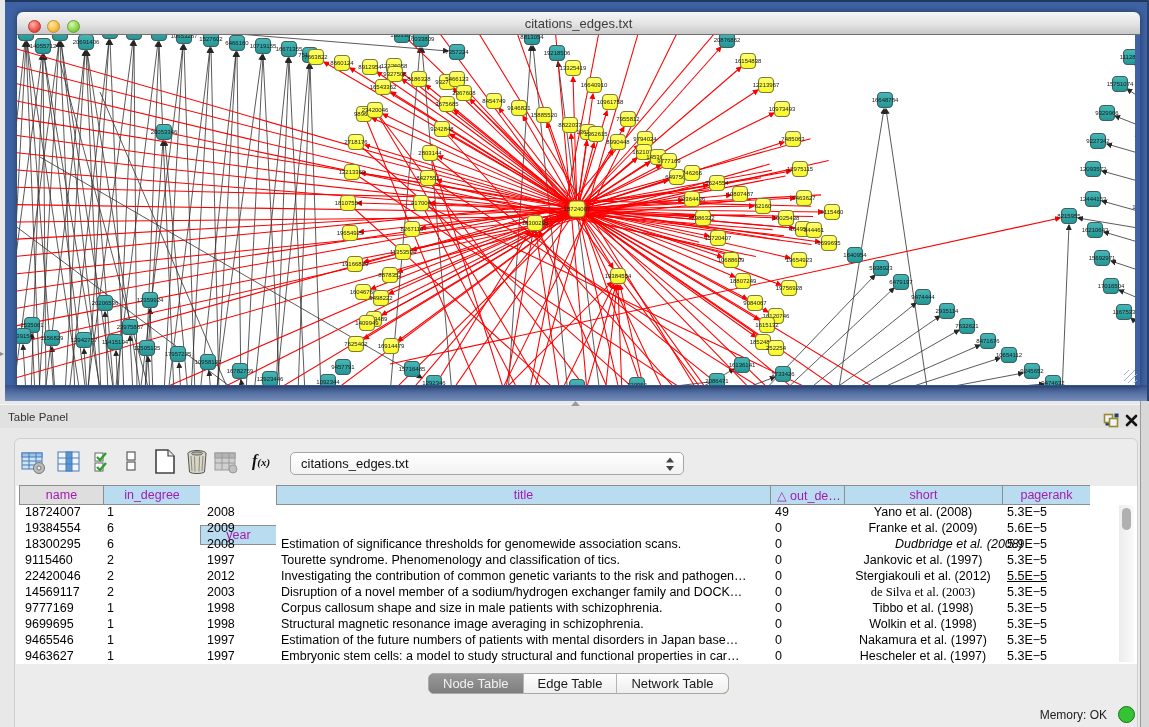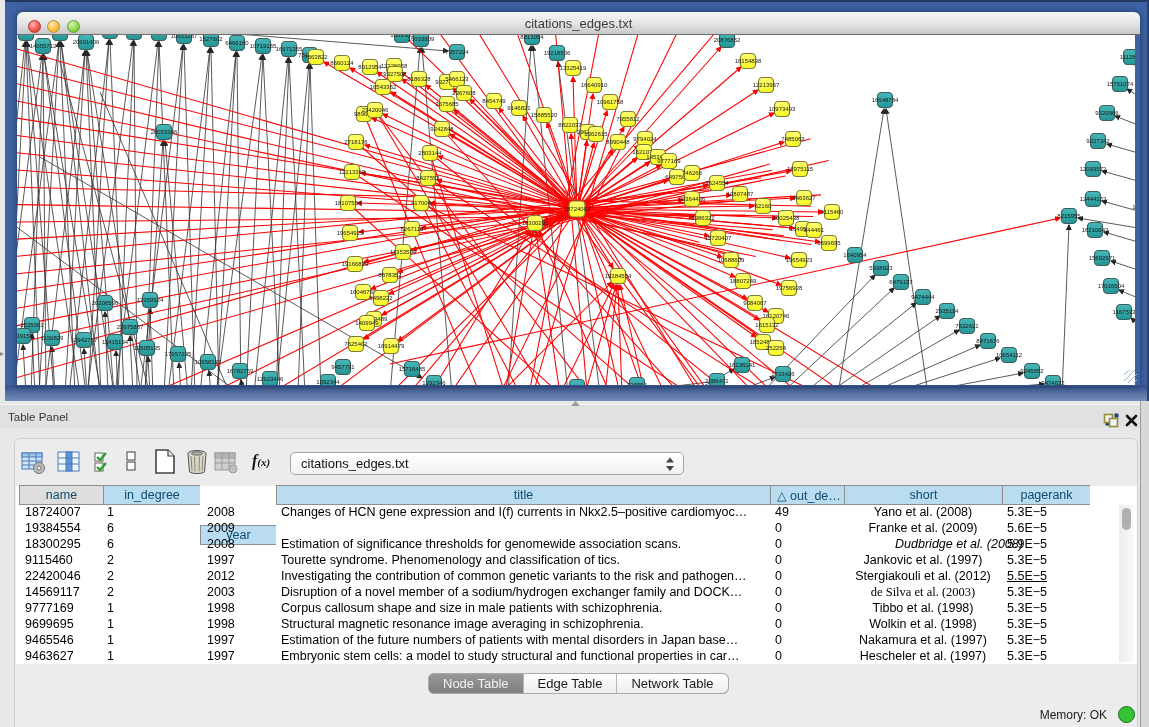--- a/index.html
+++ b/index.html
@@ -11,21 +11,21 @@
 #grip { position:absolute; right:3px; bottom:3px; width:13px; height:13px;
   background:repeating-linear-gradient(135deg,transparent 0 3px,#9db0d0 3px 4.2px); }
 #tpanel { position:absolute; left:0; top:401px; width:1149px; height:326px; background:#e8e8e8;padding-left:32px; }
 #tph { position:absolute; left:0; top:3px; width:1141px; height:24px; background:#e1e1e1; border-top:1px solid #f6f6f6; }
 #tph .t { position:absolute; left:8px; top:6px; font-size:11.5px; color:#333; }
 #container { position:absolute; left:14px; top:37px; width:1124px; height:627px; background:#ececec; border:1px solid #cfcfcf; border-radius:6px; }
 #toolbar { position:absolute; left:0; top:0; width:100%; height:44px; }
 #combo { position:absolute; left:275px; top:13px; width:394px; height:23px; background:linear-gradient(#fff,#f2f2f2); border:1px solid #a6a6a6; border-radius:5px; font-size:13px; color:#111; padding:3px 0 0 10px; }
 #tablebg { position:absolute; left:1px; top:47px; width:1121px; height:178px; background:#fff; }
 .thead { position:absolute; left:0px; top:485px; width:1149px; height:20px; }
-.hc { position:absolute; top:0; height:20px; background:#badcf0; border:1px solid #8e8e8e; border-right:none; font-size:12.5px; color:#0c4a6e; text-align:center; padding-top:2px; }
+.hc { position:absolute; top:0; height:20px; background:#badcf0; border:1px solid #8e8e8e; border-right:none; font-size:12.5px; color:#a21caf; text-align:center; padding-top:2px; }
 .hg { background:#dedede; }
 .trow { position:absolute; left:0; width:1149px; height:16px; font-size:12.5px; color:#000; }
 .tc { position:absolute; top:0; height:16px; overflow:hidden; white-space:nowrap; }
 #vsb { position:absolute; left:1119px; top:505px; width:15px; height:157px; background:linear-gradient(90deg,#ececec,#fafafa); }
 #vsb .th { position:absolute; left:3px; top:3px; width:9px; height:22px; background:#b0b0b0; border-radius:5px; }
 #segs { position:absolute; left:428px; top:673px; height:21px; display:flex; border:1px solid #a9a9a9; border-radius:6px; overflow:hidden; background:#a16207; }
 .seg { height:100%; font-size:13px; color:#1a1a1a; padding:2px 14px 0; background:linear-gradient(#fefefe,#eee); border-left:1px solid #b5b5b5; }
 .seg:first-child { border-left:none; }
 .seg.on { background:linear-gradient(#989898,#7e7e7e); color:#f2f2f2; }
 #mem { position:absolute; right:42px; top:708px; font-size:12px; color:#222; }
@@ -673,21 +673,20 @@
     <div class="hc" style="left:200px;width:76px;margin-top:40px;">year</div>
     <div class="hc" style="left:276px;width:494px;">title</div>
     <div class="hc" style="left:770px;width:74px;text-align:left;padding-left:6px;">△ out_de…</div>
     <div class="hc" style="left:844px;width:158px;">short</div>
     <div class="hc" style="left:1002px;width:88px;">pagerank</div>
   </div>
 <div class="trow" style="top:505px">
     <div class="tc" style="left:25px;width:84px;">18724007</div>
     <div class="tc" style="left:107px;width:90px;">1</div>
     <div class="tc" style="left:207px;width:66px;">2008</div>
-    <div class="tc" style="left:281px;width:488px;">Changes of HCN gene expression and I(f) currents in Nkx2.5–positive cardiomyoc…</div>
     <div class="tc" style="left:775px;width:66px;">49</div>
     <div class="tc" style="left:844px;width:158px;text-align:center;">Yano et al. (2008)</div>
     <div class="tc" style="left:1007px;width:80px;">5.3E−5</div>
   </div>
 <div class="trow" style="top:521px">
     <div class="tc" style="left:25px;width:84px;">19384554</div>
     <div class="tc" style="left:107px;width:90px;">6</div>
     <div class="tc" style="left:207px;width:66px;">2009</div>
     <div class="tc" style="left:775px;width:66px;">0</div>
     <div class="tc" style="left:844px;width:158px;text-align:center;">Franke et al. (2009)</div>

